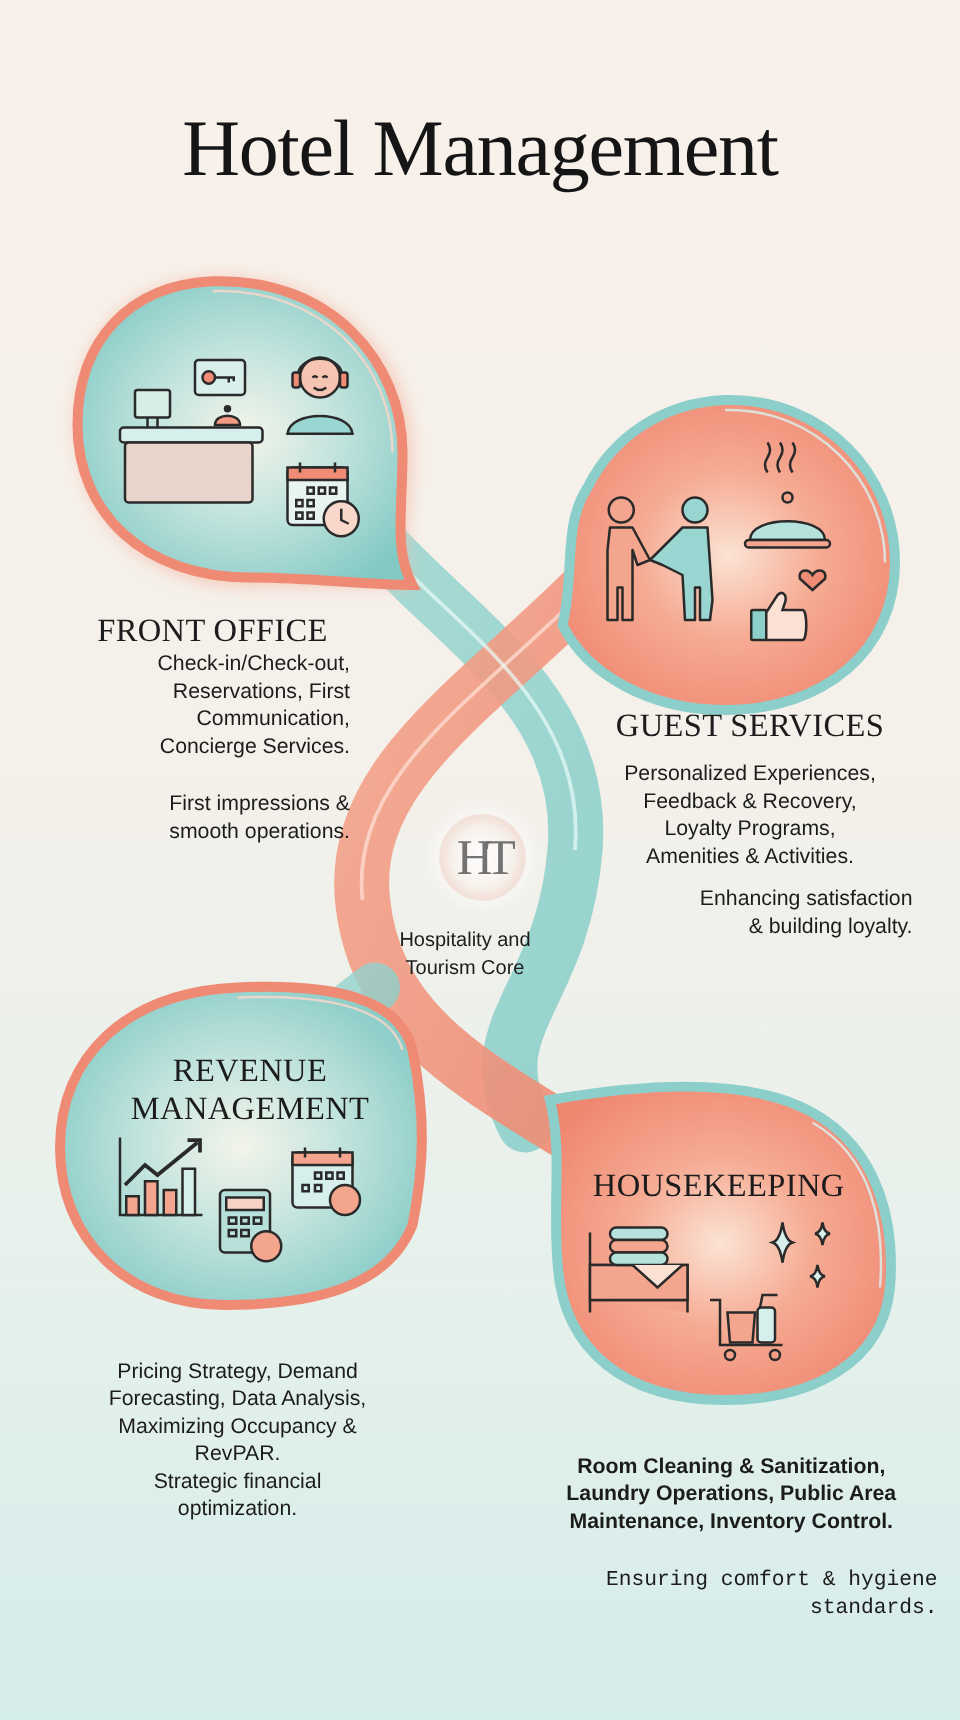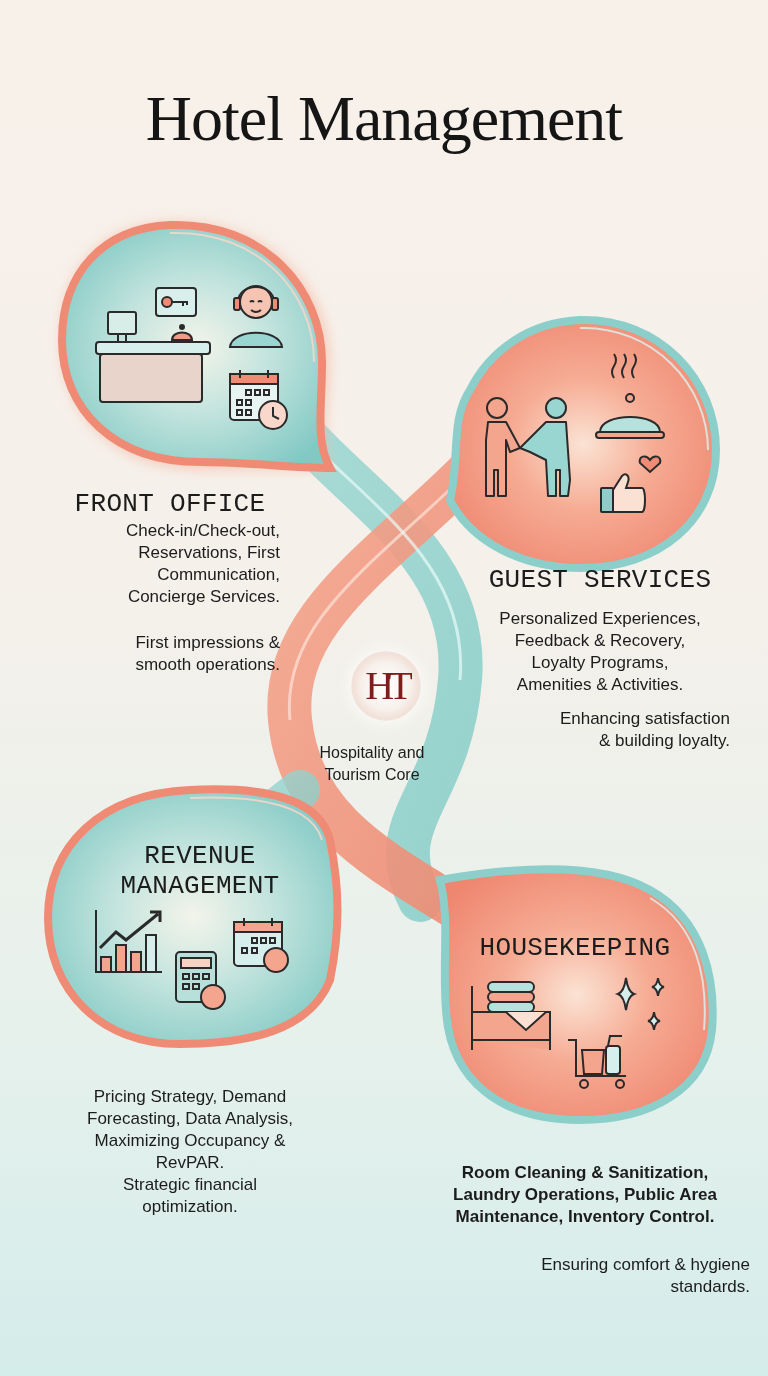--- a/index.html
+++ b/index.html
@@ -9,37 +9,37 @@
     font-family: "Liberation Sans", sans-serif;
     color:#1a1a1a;
   }
   .title {
     position:absolute; top:82px; left:0; width:768px; text-align:center;
     font-family: "Liberation Serif", serif; font-size:64px; font-weight:400;
     letter-spacing:-1px; color:#151515;
   }
   svg.art { position:absolute; left:0; top:0; }
   .head {
-    position:absolute; font-family:Liberation Mono, monospace; font-size:26px;
+    position:absolute; font-family:Liberation Serif, serif; font-size:26px;
     color:#1c1c1c; text-align:center; letter-spacing:0.3px; line-height:1.15;
   }
   .body-text {
     position:absolute; text-align:center; font-size:17px; line-height:22px; color:#1c1c1c;
   }
   .tagline {
     position:absolute; text-align:right; font-size:17px; line-height:22px; color:#1c1c1c;
   }
   .core-label {
     position:absolute; left:292px; top:742px; width:160px; text-align:center;
     font-size:16px; line-height:22px; color:#1c1c1c;
   }
   .core-logo {
     position:absolute; left:350px; top:656px; width:72px; height:60px; text-align:center;
     font-family:"Liberation Serif", serif; font-size:40px; line-height:60px;
-    color:#7f1d1d; letter-spacing:-6px;
+    color:#737373; letter-spacing:-6px;
   }
 </style>
 </head>
 <body>
 
 <div class="title">Hotel Management</div>
 
 <svg class="art" width="768" height="1376" viewBox="0 0 768 1376">
   <defs>
     <radialGradient id="tealFill" cx="50%" cy="50%" r="60%">
@@ -257,16 +257,16 @@
   <div>Strategic financial</div>
   <div>optimization.</div>
 </div>
 
 <div class="head" style="left:460px;top:934px;width:230px;text-align:center;">HOUSEKEEPING</div>
 <div class="body-text" style="left:420px;top:1162px;width:330px;font-weight:bold;">
   <div>Room Cleaning &amp; Sanitization,</div>
   <div>Laundry Operations, Public Area</div>
   <div>Maintenance, Inventory Control.</div>
 </div>
-<div class="tagline" style="left:420px;top:1254px;width:330px;">
+<div class="tagline" style="left:420px;top:1254px;width:330px;font-family:Liberation Mono, monospace;">
   <div>Ensuring comfort &amp; hygiene</div>
   <div>standards.</div>
 </div>
 
 </body></html>

